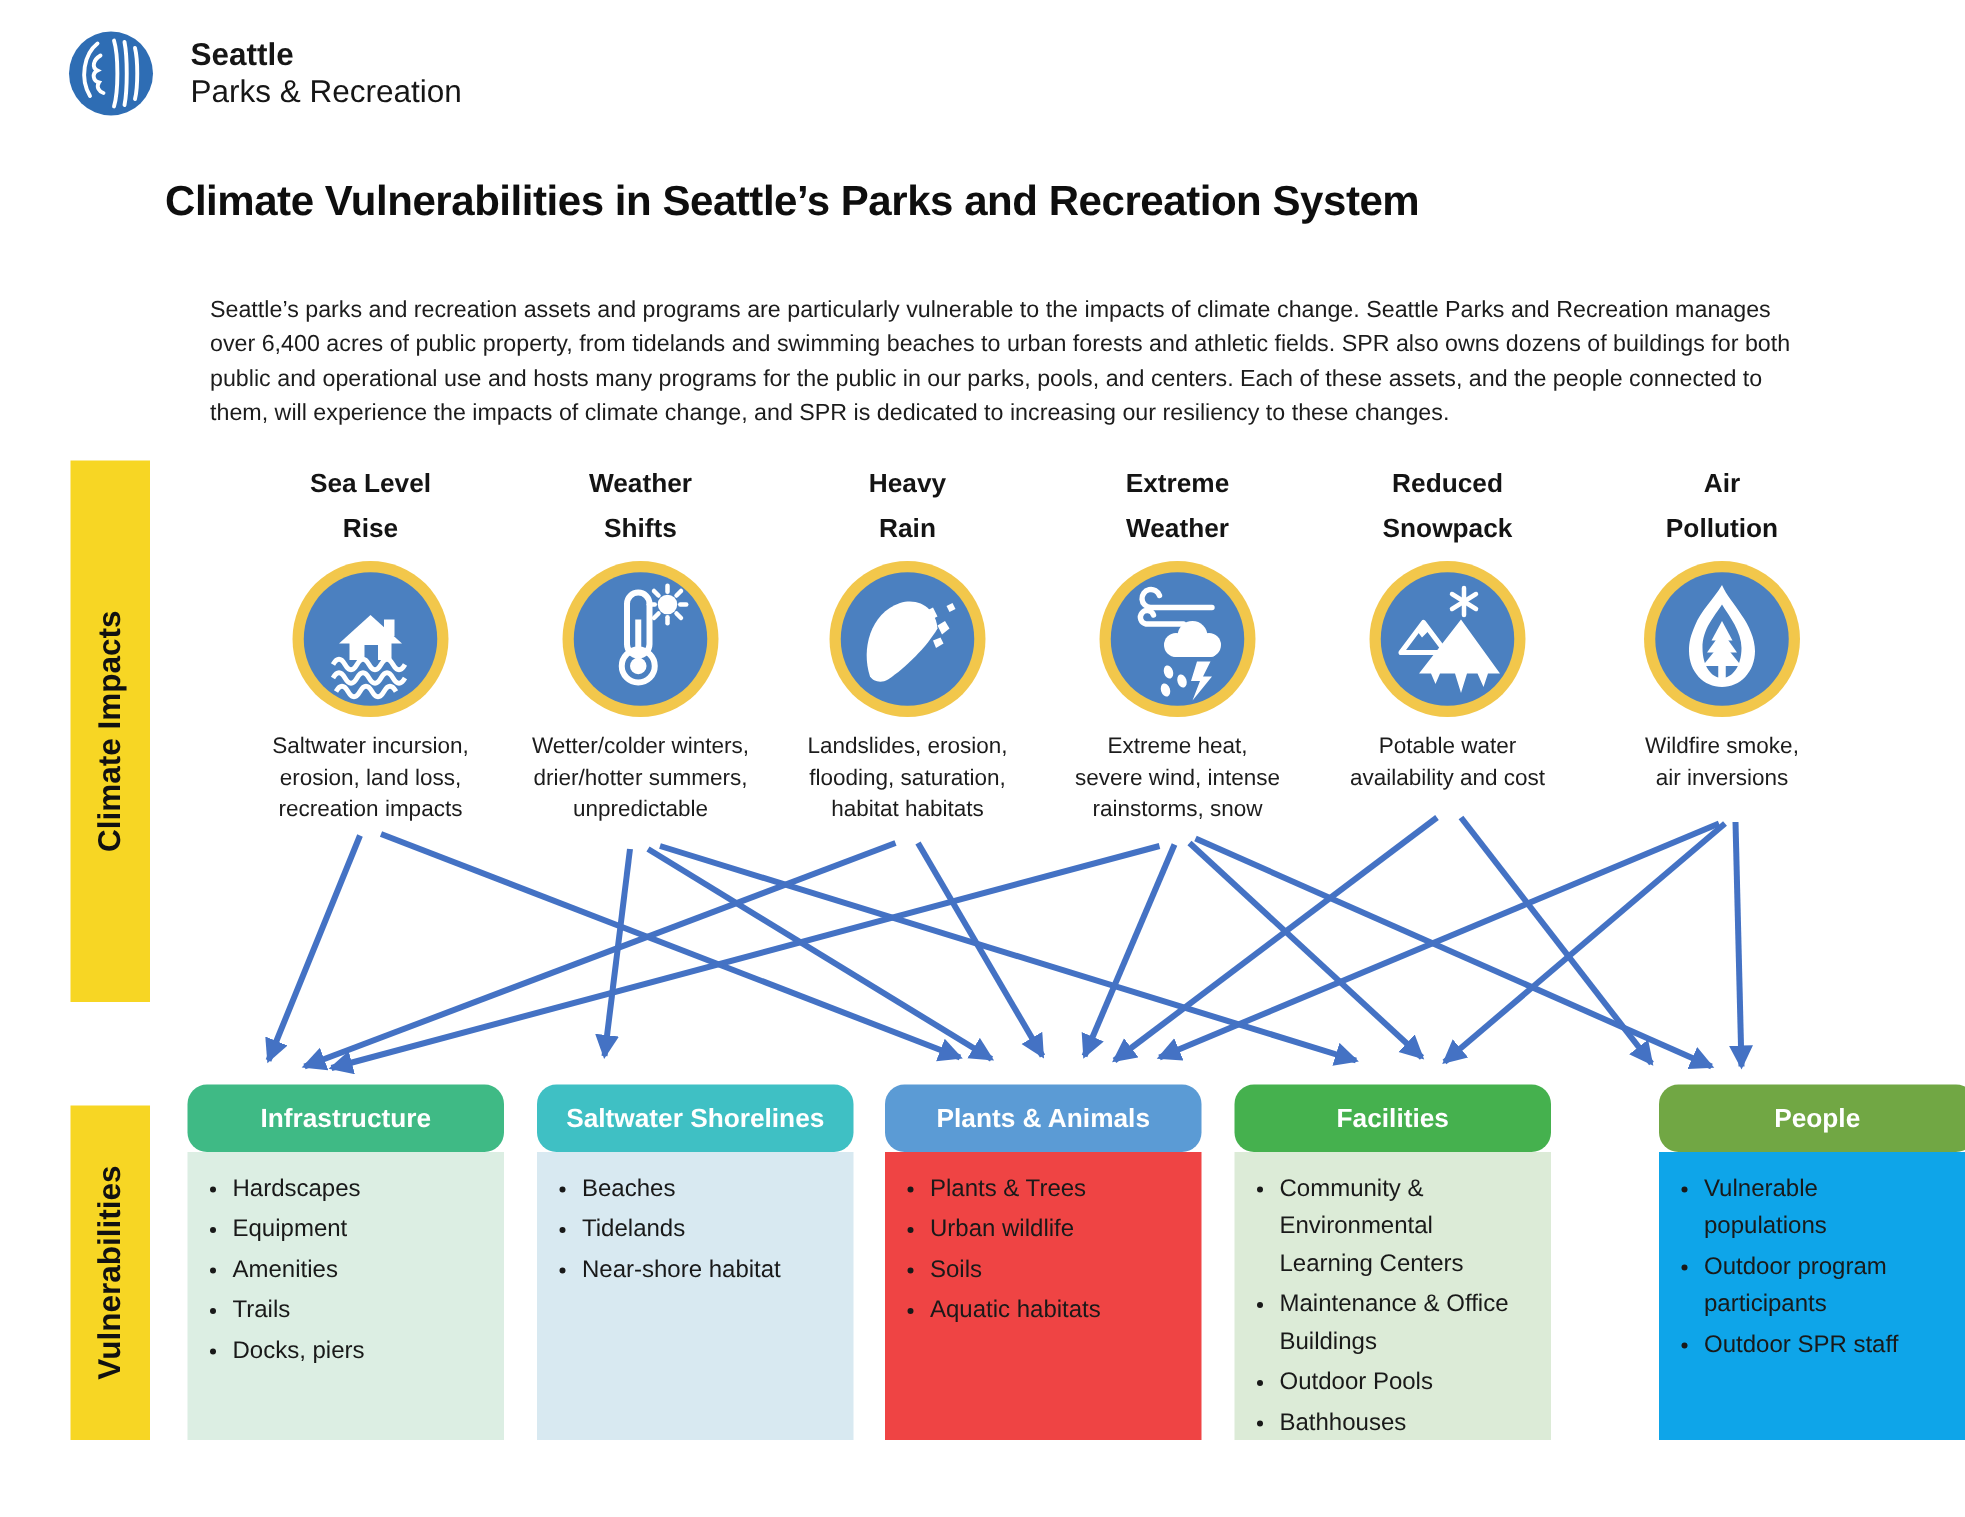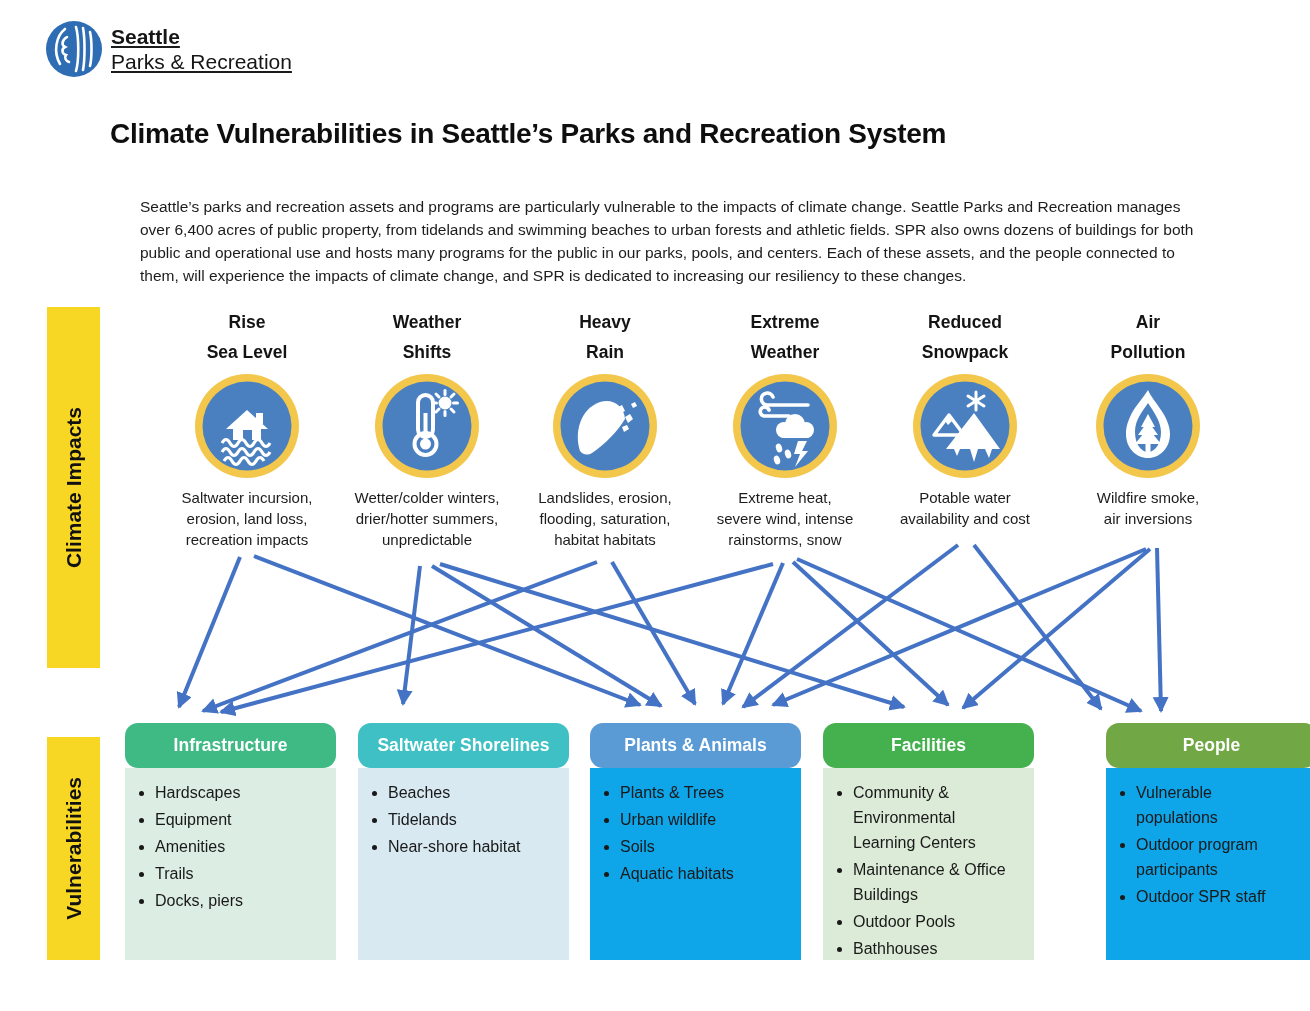--- a/index.html
+++ b/index.html
@@ -1,19 +1,19 @@
 <!DOCTYPE html>
 <html><head>
 <meta charset="utf-8">
 <style>
   html,body{margin:0;padding:0;background:#ffffff;}
   .canvas{position:relative;width:1310px;height:1011px;background:#ffffff;overflow:hidden;
           font-family:"Liberation Sans",sans-serif;color:#1b1b1b;}
   
-  .logo{position:absolute;left:45px;top:20px;display:flex;align-items:center;gap:8px;text-decoration:underline;}
+  .logo{position:absolute;left:45px;top:20px;display:flex;align-items:center;gap:24px;}
   .logo-text .brand-top{font-size:21px;font-weight:700;color:#161616;line-height:25px;}
   .logo-text .brand-sub{font-size:21px;font-weight:400;color:#161616;line-height:25px;}
   h1.page-title{position:absolute;left:110px;top:118px;margin:0;font-size:28px;font-weight:700;
                 color:#0e0e0e;letter-spacing:-0.3px;}
   p.intro{position:absolute;left:128px;top:183px;width:1058px;margin:12px;font-size:15.5px;
           line-height:23px;color:#1c1c1c;}
   
   .side-label{position:absolute;left:47px;width:53px;display:flex;align-items:center;justify-content:center;}
   .side-label span{writing-mode:vertical-rl;transform:rotate(180deg);font-weight:700;font-size:21px;color:#111;}
   #impacts-label{top:307px;height:361px;}
@@ -60,22 +60,22 @@
 
   <div class="side-label" id="impacts-label" style="background: rgb(247, 214, 36);">
     <span>Climate Impacts</span>
   </div>
   <div class="side-label" id="vuln-label" style="background: rgb(247, 214, 36);">
     <span>Vulnerabilities</span>
   </div>
 
   <div id="impacts-row">
       <div class="impact-col" style="left: 142px;"><div class="impact-title">
+          <div>Sea Level</div>
           <div>Rise</div>
-          <div>Sea Level</div>
         </div>
      <span><svg class="impact-icon" viewBox="0 0 106 106" width="106" height="106">
     <circle cx="53" cy="53" r="52" fill="#F2C74B"></circle>
     <circle cx="53" cy="53" r="44.5" fill="#4B80C0"></circle>
    <polygon points="32,56 53,37 74,56" fill="#fff"></polygon>
    <rect x="62" y="40" width="7" height="11" fill="#fff"></rect>
    <rect x="39" y="52" width="28" height="15" fill="#fff"></rect>
    <rect x="49" y="57" width="9" height="10" fill="#4B80C0"></rect>
    <g stroke="#fff" stroke-width="3.2" fill="none">
      <path d="M28 70 q4 -7 8 0 t8 0 t8 0 t8 0 t8 0 t8 0"></path>
@@ -247,21 +247,21 @@
      <div class="vuln-body" style="background:#D8E9F1">
           <ul>
             <li>Beaches</li>
             <li>Tidelands</li>
             <li>Near-shore habitat</li>
           </ul>
         </div>
       </div>
       <div class="vuln-box" style="left: 590px;">
         <div class="vuln-header" style="background:#5B9BD5">Plants &amp; Animals</div>
-     <div class="vuln-body" style="background:#0ea5e9">
+     <div class="vuln-body" style="background:#ef4444">
           <ul>
             <li>Plants &amp; Trees</li>
             <li>Urban wildlife</li>
             <li>Soils</li>
             <li>Aquatic habitats</li>
           </ul>
         </div>
       </div>
       <div class="vuln-box" style="left: 823px;">
         <div class="vuln-header" style="background:#45B14E">Facilities</div>

